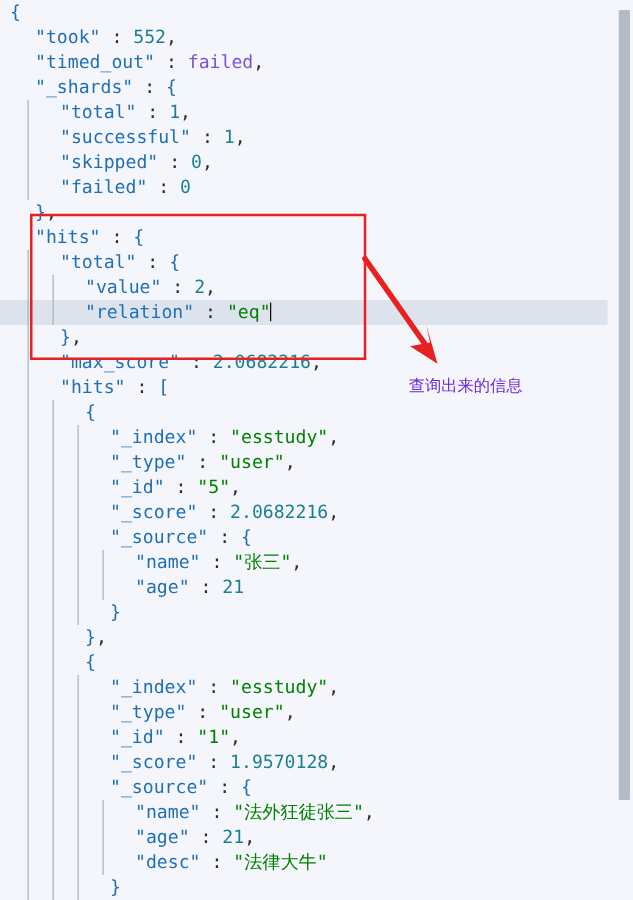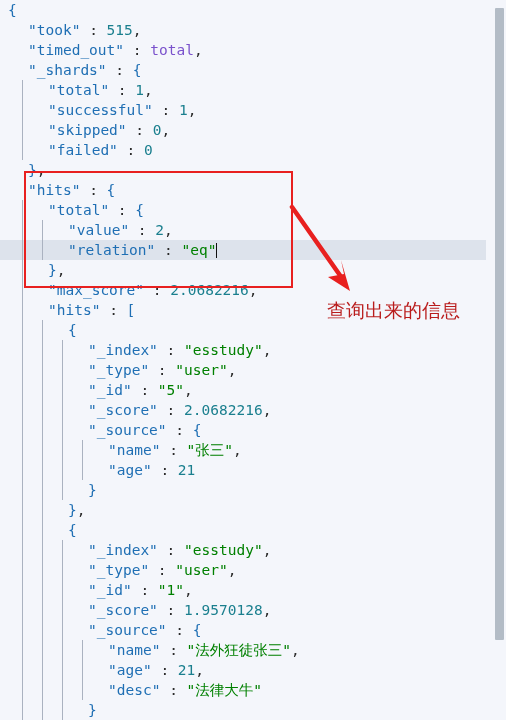--- a/index.html
+++ b/index.html
@@ -85,23 +85,23 @@
     height: 95px;
     pointer-events: none;
   }
 
   
   #annotation {
     position: absolute;
     left: 327px;
     top: 299px;
     font-family: "DejaVu Sans", "Liberation Sans", sans-serif;
-    font-size: 19px;
+    font-size: 13px;
     line-height: 22px;
-    color: #b91c1c;
+    color: #6d28d9;
     white-space: nowrap;
   }
 
   
   #scrollbar-track {
     position: absolute;
     right: 0;
     top: 0;
     width: 14px;
     height: 720px;
@@ -117,22 +117,22 @@
     border-radius: 1px;
   }
 </style>
 </head>
 <body>
 
 <div id="viewport">
 
   <div id="code">
       <div class="line"><span class="txt" style="left:8px"><span class="brc">{</span></span></div>
-      <div class="line"><span class="txt" style="left:28px"><span class="key">"took"</span><span class="pun"> </span><span class="pun">:</span><span class="pun"> </span><span class="num">515</span><span class="pun">,</span></span></div>
-      <div class="line"><span class="txt" style="left:28px"><span class="key">"timed_out"</span><span class="pun"> </span><span class="pun">:</span><span class="pun"> </span><span class="kw">total</span><span class="pun">,</span></span></div>
+      <div class="line"><span class="txt" style="left:28px"><span class="key">"took"</span><span class="pun"> </span><span class="pun">:</span><span class="pun"> </span><span class="num">552</span><span class="pun">,</span></span></div>
+      <div class="line"><span class="txt" style="left:28px"><span class="key">"timed_out"</span><span class="pun"> </span><span class="pun">:</span><span class="pun"> </span><span class="kw">failed</span><span class="pun">,</span></span></div>
       <div class="line"><span class="txt" style="left:28px"><span class="key">"_shards"</span><span class="pun"> </span><span class="pun">:</span><span class="pun"> </span><span class="brc">{</span></span></div>
       <div class="line"><span class="guide" style="left:22px"></span><span class="txt" style="left:48px"><span class="key">"total"</span><span class="pun"> </span><span class="pun">:</span><span class="pun"> </span><span class="num">1</span><span class="pun">,</span></span></div>
       <div class="line"><span class="guide" style="left:22px"></span><span class="txt" style="left:48px"><span class="key">"successful"</span><span class="pun"> </span><span class="pun">:</span><span class="pun"> </span><span class="num">1</span><span class="pun">,</span></span></div>
       <div class="line"><span class="guide" style="left:22px"></span><span class="txt" style="left:48px"><span class="key">"skipped"</span><span class="pun"> </span><span class="pun">:</span><span class="pun"> </span><span class="num">0</span><span class="pun">,</span></span></div>
       <div class="line"><span class="guide" style="left:22px"></span><span class="txt" style="left:48px"><span class="key">"failed"</span><span class="pun"> </span><span class="pun">:</span><span class="pun"> </span><span class="num">0</span></span></div>
       <div class="line"><span class="txt" style="left:28px"><span class="brc">}</span><span class="pun">,</span></span></div>
       <div class="line"><span class="txt" style="left:28px"><span class="key">"hits"</span><span class="pun"> </span><span class="pun">:</span><span class="pun"> </span><span class="brc">{</span></span></div>
       <div class="line"><span class="guide" style="left:22px"></span><span class="txt" style="left:48px"><span class="key">"total"</span><span class="pun"> </span><span class="pun">:</span><span class="pun"> </span><span class="brc">{</span></span></div>
       <div class="line"><span class="guide" style="left:22px"></span><span class="guide" style="left:42px"></span><span class="txt" style="left:68px"><span class="key">"value"</span><span class="pun"> </span><span class="pun">:</span><span class="pun"> </span><span class="num">2</span><span class="pun">,</span></span></div>
       <div class="line hl"><span class="guide" style="left:22px"></span><span class="guide" style="left:42px"></span><span class="txt" style="left:68px"><span class="key">"relation"</span><span class="pun"> </span><span class="pun">:</span><span class="pun"> </span><span class="str">"eq"</span><span class="caret"></span></span></div>

